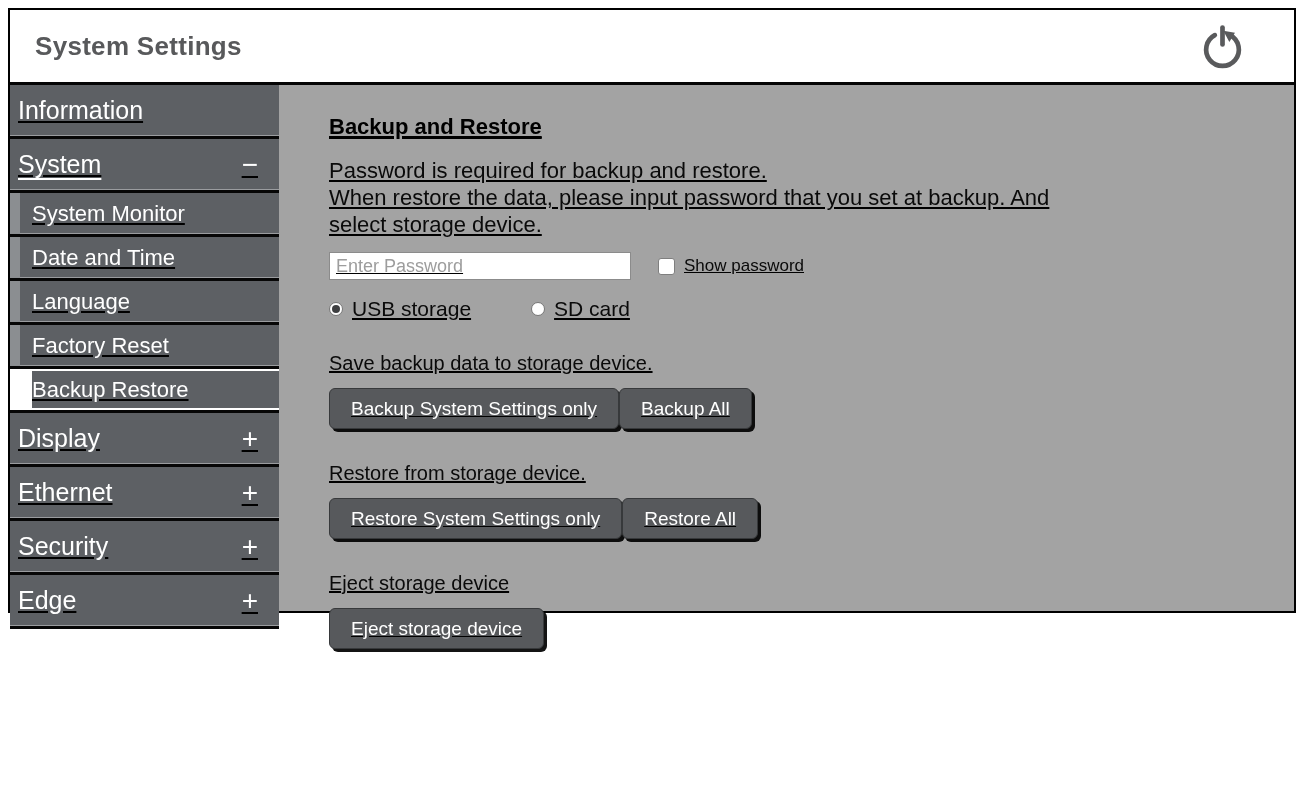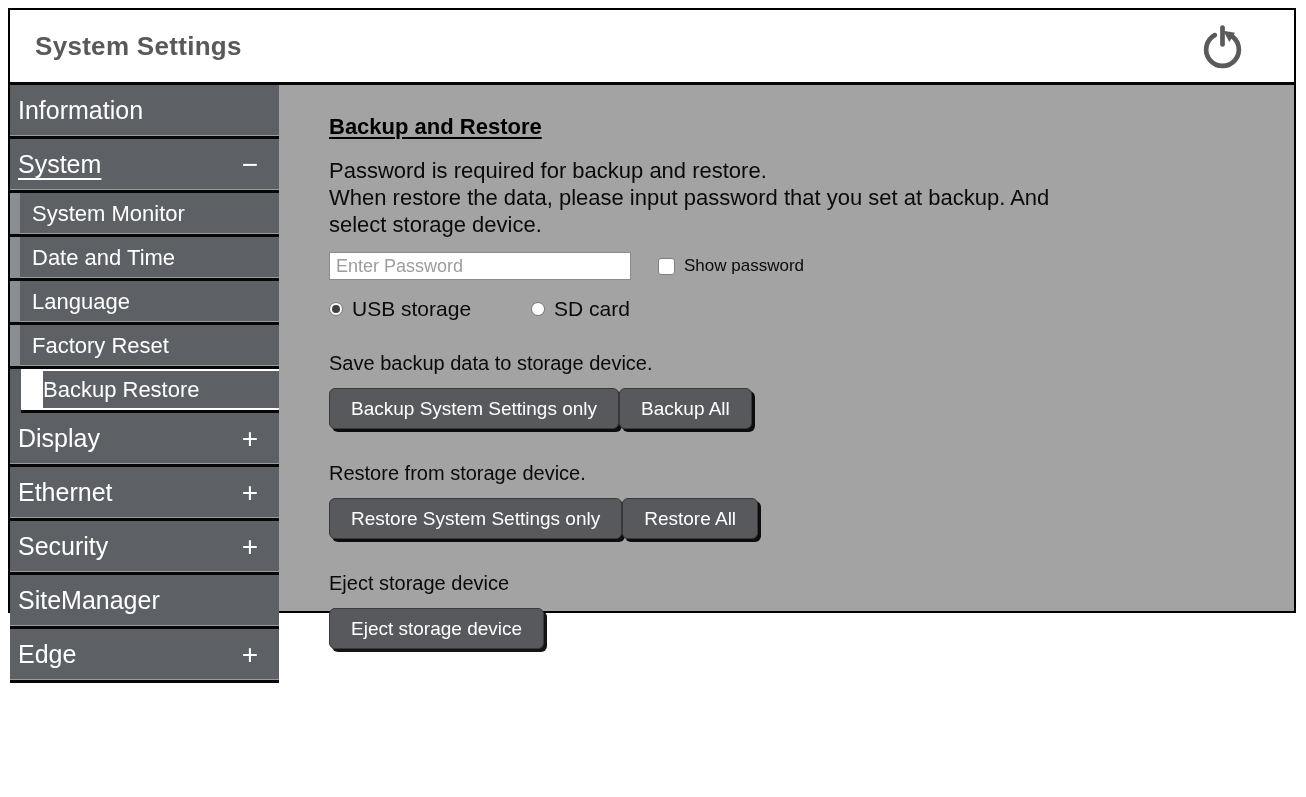--- a/index.html
+++ b/index.html
@@ -7,31 +7,31 @@
   body { width:1306px; height:797px; overflow:hidden; }
 
   .page { width:1288px; height:605px; margin:8px; border:2px solid #000; display:flex; flex-direction:column; background:#fff; }
 
   
   .header { height:75px; flex:0 0 auto; display:flex; align-items:center; justify-content:space-between; padding:0 48px 0 25px; background:#fff; border-bottom:3px solid #050505; }
   .header-title { font-size:26px; font-weight:bold; color:#58595b; letter-spacing:.3px; }
   .power-btn { background:none; border:none; cursor:pointer; padding:0; line-height:0; }
 
   
-  .page-body { flex:1; display:flex; min-height:0; }
+  .page-body { flex:1; display:flex; min-height:0;text-decoration:underline; }
 
   
   .sidebar { width:269px; flex:0 0 auto; background:#5d6064; display:flex; flex-direction:column; }
   .nav-row { position:relative; flex:0 0 auto; display:flex; align-items:center; color:#fff; cursor:pointer;
              border-bottom:3px solid #060606; box-shadow: inset 0 -1px 0 rgba(255,255,255,.38); background:#5d6064; }
   .nav-row.top { height:54px; font-size:25px; padding:0 21px 0 8px; justify-content:space-between; }
   .nav-row.sub { height:44px; font-size:22px; padding-left:22px; }
   .nav-row.sub::before { content:""; position:absolute; left:0; top:0; bottom:0; width:10px; background:#8b8e91; }
   .nav-row.sub.selected::before { width:22px; background:#ffffff; }
-  .nav-row.sub.selected { box-shadow: inset 0 2px 0 #fff, inset 0 -2px 0 #fff; margin-left: 11px; }
+  .nav-row.sub.selected { box-shadow: inset 0 2px 0 #fff, inset 0 -2px 0 #fff; }
   .nav-row.open .nav-label { text-decoration:underline; text-underline-offset:5px; text-decoration-thickness:2px; }
   .nav-toggle { font-size:28px; font-weight:400; line-height:1; }
   .sidebar-filler { flex:1; background:#5d6064; }
 
   
   .content { flex:1; background:#a3a3a3; padding:29px 40px 0 50px; color:#0a0a0a; }
   .content-heading { font-size:22px; font-weight:bold; text-decoration:underline; text-decoration-thickness:2px; text-underline-offset:3px; margin-bottom:17px; color:#000; }
   .desc { font-size:22px; line-height:27px; margin-bottom:14px; }
 
   .pw-row { display:flex; align-items:center; margin-bottom:17px; }
@@ -100,24 +100,20 @@
       </div>
       <div class="nav-row top">
         <span class="nav-label">Ethernet</span>
         <span class="nav-toggle">+</span>
       </div>
       <div class="nav-row top">
         <span class="nav-label">Security</span>
         <span class="nav-toggle">+</span>
       </div>
       <div class="nav-row top">
-        <span class="nav-label">SiteManager</span>
-        <span class="nav-toggle"></span>
-      </div>
-      <div class="nav-row top">
         <span class="nav-label">Edge</span>
         <span class="nav-toggle">+</span>
       </div>
       <div class="sidebar-filler"></div>
     </nav>
 
     <main class="content">
       <div class="content-heading">Backup and Restore</div>
 
       <div class="desc">

